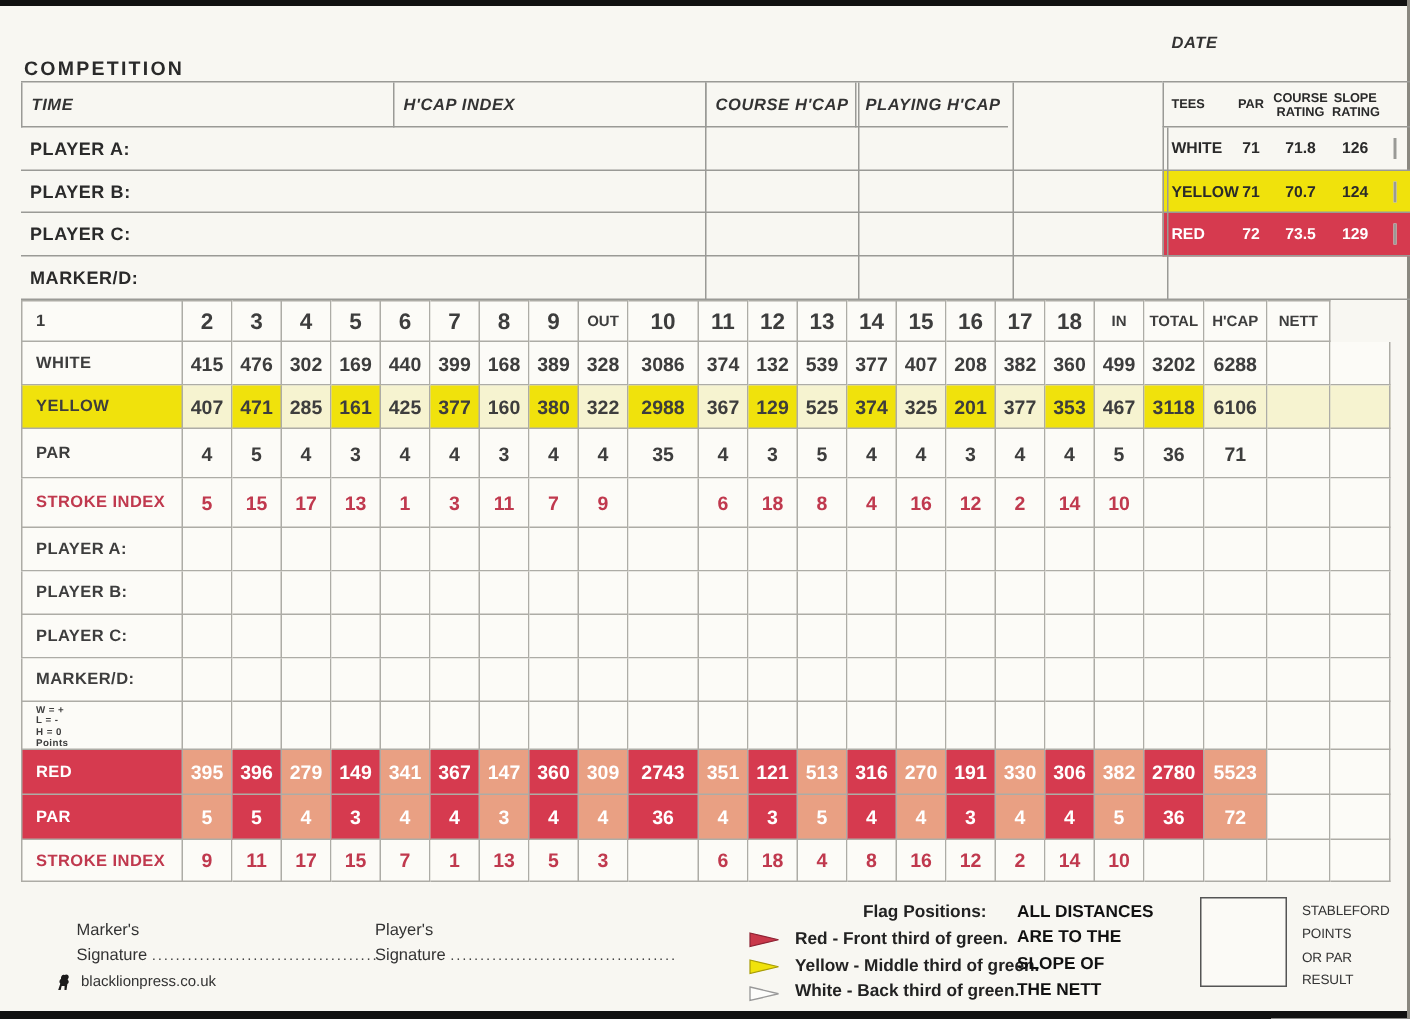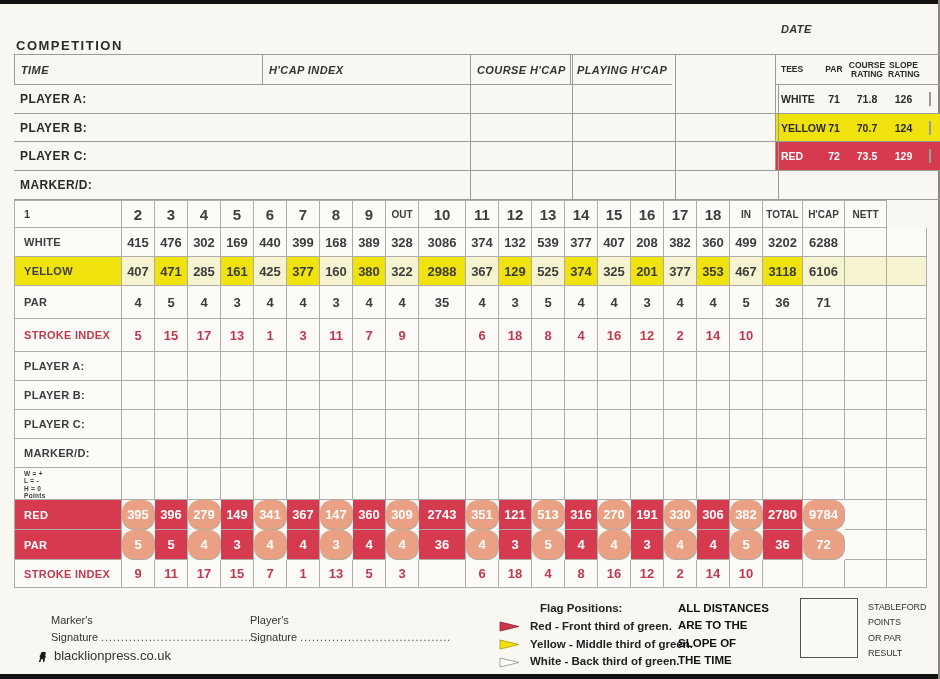--- a/index.html
+++ b/index.html
@@ -57,42 +57,42 @@
   .grow .gcell:first-child{border-left:1px solid #adaca6;justify-content:flex-start;padding-left:9px;font-size:11px;letter-spacing:.3px;}
   .grow.first .gcell{border-top:1px solid #adaca6;}
   .header-row .gcell{font-size:15px;font-weight:600;}
   .header-row .gcell.small{font-size:10px;font-weight:bold;letter-spacing:0;}
   .si .gcell{color:#c0394e;}
   .yellow .gcell:first-child{background:#f0e20c;}
   .y-light{background:#f6f3d0 !important;}
   .y-bright{background:#f0e20c !important;}
   .red .gcell{color:#fff;}
   .red .gcell:first-child{background:#d63a4f;}
-  .r-light{background:#e9a083 !important;border-radius:12px;}
+  .r-light{background:#e9a083 !important;}
   .r-dark{background:#d63a4f !important;}
   .red .gcell.plain-end{background:#fcfbf7;}
   .points-note{
     font-size:6.5px !important;font-weight:600 !important;line-height:1.12;
     white-space:pre-line;align-items:flex-start !important;padding-top:2px;
   }
 
   
   .footer{position:absolute;left:0;top:588px;width:940px;height:87px;font-size:11px;}
   .sig{position:absolute;line-height:1.5;color:#333;}
   .sig .dots{letter-spacing:1.2px;font-size:10px;color:#444;}
   .sig-marker{left:51px;top:24px;}
   .sig-player{left:250px;top:24px;}
   .flaglegend{position:absolute;left:498px;top:12px;line-height:1.55;font-weight:bold;color:#222;font-size:11.5px;}
-  .flaglegend .title{padding-left:42px;}
+  .flaglegend .title{padding-left:42px;text-align:center;}
   .flagline{display:flex;align-items:center;gap:8px;}
   .flagline svg{flex:0 0 auto;}
   .alldist{position:absolute;left:678px;top:12px;font-weight:bold;font-size:11.5px;line-height:1.5;color:#111;}
   .stable-box{position:absolute;left:800px;top:10px;width:56px;height:58px;border:1.5px solid #555;background:#fbfaf6;}
   .stable-txt{position:absolute;left:868px;top:12px;font-size:9px;line-height:1.7;color:#333;letter-spacing:-.1px;}
-  .press{position:absolute;left:36px;top:60px;display:flex;align-items:flex-end;gap:5px;font-size:13px;color:#333;}
+  .press{position:absolute;left:36px;top:60px;display:flex;align-items:center;gap:5px;font-size:10px;color:#333;}
 </style>
 </head>
 <body>
 
 <div class="card">
   <div class="edge-bar edge-top"></div>
   <div class="edge-bar edge-bottom"></div>
   <div class="edge-right"></div>
 
   <div class="header-grid">
@@ -455,21 +455,21 @@
         <div class="gcell r-light">351</div>
         <div class="gcell r-dark">121</div>
         <div class="gcell r-light">513</div>
         <div class="gcell r-dark">316</div>
         <div class="gcell r-light">270</div>
         <div class="gcell r-dark">191</div>
         <div class="gcell r-light">330</div>
         <div class="gcell r-dark">306</div>
         <div class="gcell r-light">382</div>
         <div class="gcell r-dark">2780</div>
-        <div class="gcell r-light">9784</div>
+        <div class="gcell r-light">5523</div>
         <div class="gcell plain-end"></div>
         <div class="gcell plain-end"></div>
       </div>
       <div class="grow red-row red" style="height: 30px;">
         <div class="gcell">PAR</div>
         <div class="gcell r-light">5</div>
         <div class="gcell r-dark">5</div>
         <div class="gcell r-light">4</div>
         <div class="gcell r-dark">3</div>
         <div class="gcell r-light">4</div>
@@ -551,21 +551,21 @@
             <path d="M2,2 L21,6.5 L2,11 Z" fill="#fdfdfb" stroke="#999" stroke-width="0.9"></path>
           </svg>
         <span>White - Back third of green.</span>
       </div>
     </div>
 
     <div class="alldist">
       <div>ALL DISTANCES</div>
       <div>ARE TO THE</div>
       <div>SLOPE OF</div>
-      <div>THE TIME</div>
+      <div>THE NETT</div>
     </div>
 
     <div class="stable-box"></div>
     <div class="stable-txt">
       <div>STABLEFORD</div>
       <div>POINTS</div>
       <div>OR PAR</div>
       <div>RESULT</div>
     </div>
 

